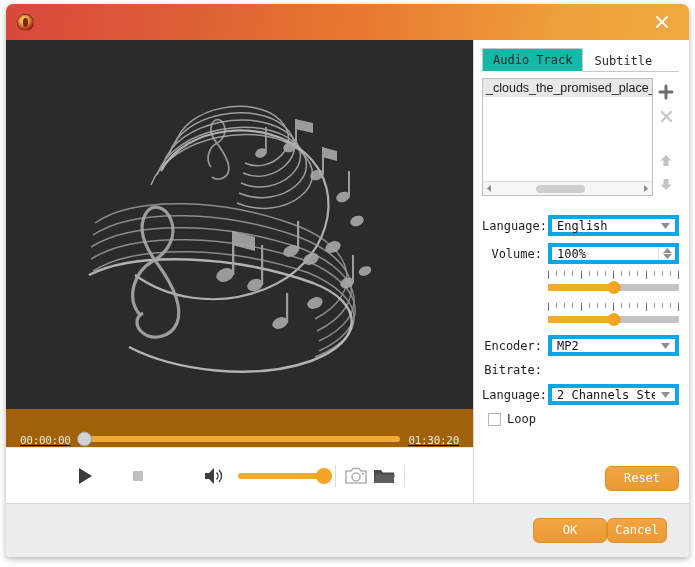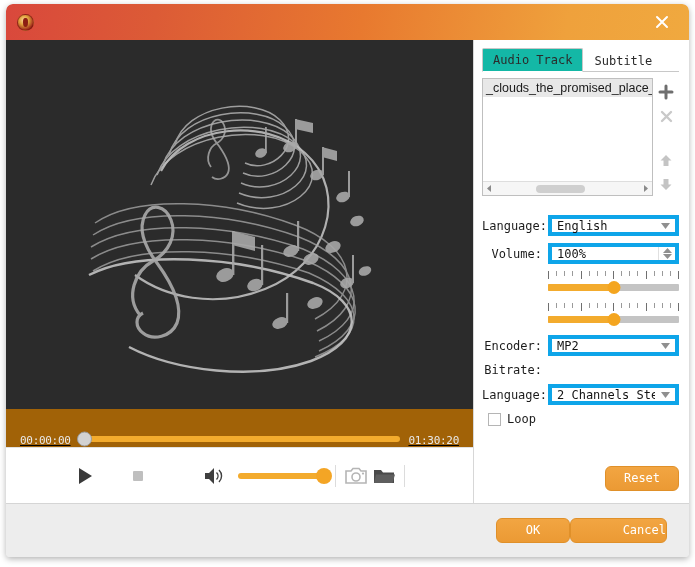--- a/index.html
+++ b/index.html
@@ -423,21 +423,21 @@
     flex: 0 0 54px;
     background: #ededed;
     border-top: 1px solid #d5d5d5;
     display: flex;
     align-items: center;
     justify-content: flex-end;
     padding-right: 22px;
     box-sizing: border-box;
   }
   .btn-ok { width: 74px; }
-  .btn-cancel { width: 97px; text-align: right; }
+  .btn-cancel { width: 60px; }
 </style>
 </head>
 <body>
 
 <div class="window">
 
   <div class="titlebar">
     <div class="title-icon"></div>
     <div class="close-btn">
       <svg width="18" height="18" viewBox="0 0 18 18">

